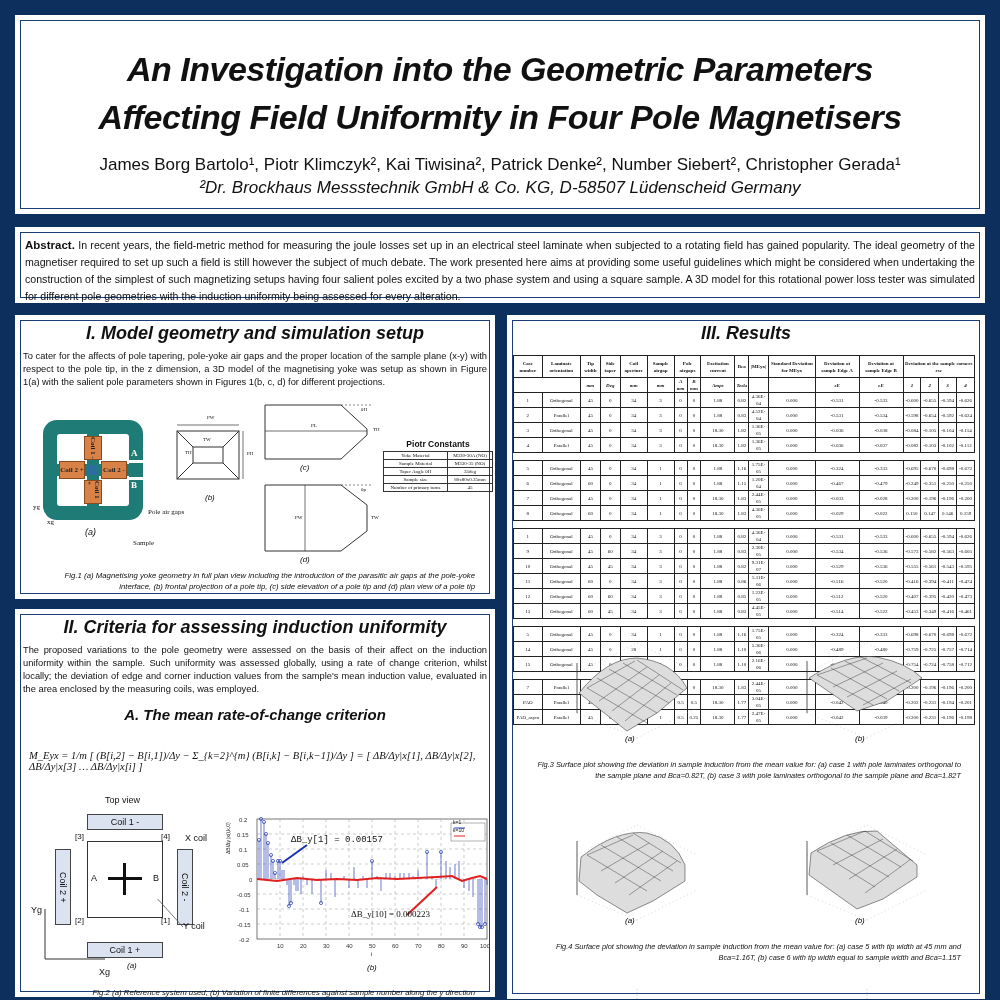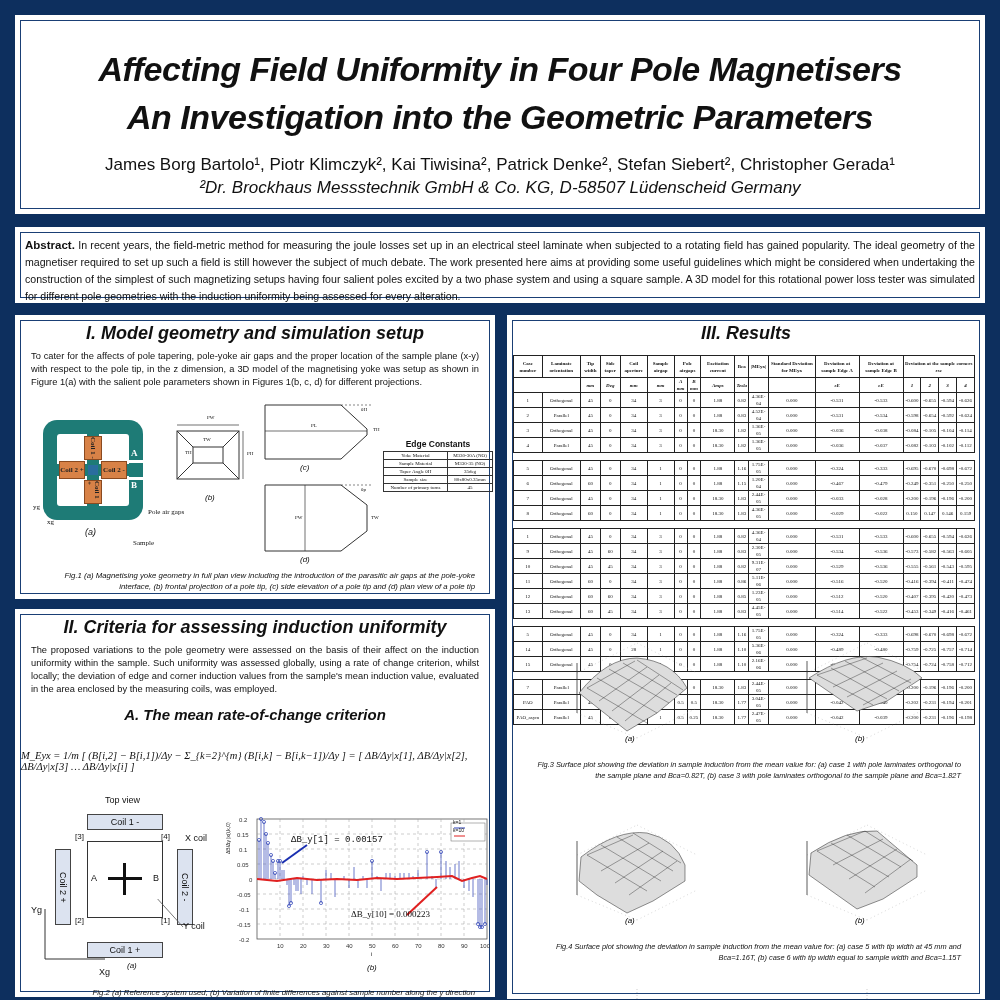--- a/index.html
+++ b/index.html
@@ -12,21 +12,21 @@
   #sec1 { left: 12px; top: 312px; width: 486px; height: 290px; }
   #sec2 { left: 12px; top: 606px; width: 486px; height: 394px; }
   #sec3 { left: 504px; top: 312px; width: 484px; height: 690px; }
   .title-h1 { position: absolute; left: 0; right: 0; top: 30px; text-align: center; font-weight: bold; font-style: italic; font-size: 34px; line-height: 48px; letter-spacing: -0.5px; }
   .authors { position: absolute; left: 0; right: 0; top: 138px; text-align: center; font-size: 17px; line-height: 23px; }
   .authors .aff { font-style: italic; }
   .abstract-text { position: absolute; left: 10px; right: 10px; top: 10px; font-size: 10.6px; line-height: 17px; text-align: justify; }
   .abstract-text b { font-size: 11.5px; }
   .sec-title { text-align: center; font-weight: bold; font-style: italic; font-size: 18px; margin-top: 8px; }
   .sub-title { text-align: center; font-weight: bold; font-style: italic; font-size: 15px; margin-top: 10px; }
-  .body-text { font-size: 9.3px; line-height: 13px; text-align: justify; padding: 0 16px; margin-top: 6px; }
+  .body-text { font-size: 9.3px; line-height: 13px; text-align: justify; padding: 0 8px; margin-top: 6px; }
   .caption { font-size: 7.8px; font-style: italic; text-align: right; line-height: 11px; padding: 0 20px; }
   .abs { position: absolute; }
   
   .yoke { position: absolute; left: 28px; top: 105px; width: 100px; height: 100px; background: #1e7b76; border-radius: 14px; }
   .yoke-hole { position: absolute; left: 14px; top: 14px; width: 72px; height: 72px; background: #fff; border-radius: 3px; }
   .coil { position: absolute; background: #d88247; border: 1px solid #8a4a20; font-size: 7px; font-weight: bold; font-family: "Liberation Serif", serif; display: flex; align-items: center; justify-content: center; color: #222; }
   .pole { position: absolute; background: #1e7b76; }
   .gap { position: absolute; background: #fff; }
   .small-label { font-size: 7px; font-family: "Liberation Serif", serif; }
   table.consts { border-collapse: collapse; font-family: "Liberation Serif", serif; font-size: 5px; }
@@ -38,25 +38,25 @@
   table.results tr.sep td { height: 8px; border-left: none; border-right: none; }
   .coil-box { position: absolute; background: #dce3f0; border: 1px solid #444; font-size: 9px; display: flex; align-items: center; justify-content: center; }
   .surf { position: absolute; }
 </style>
 </head>
 <body>
 
 <div class="panel" id="title-panel">
   <div class="panel-inner"></div>
   <div class="title-h1">
+    <div>An Investigation into the Geometric Parameters</div>
     <div>Affecting Field Uniformity in Four Pole Magnetisers</div>
-    <div>An Investigation into the Geometric Parameters</div>
   </div>
   <div class="authors">
-    <div>James Borg Bartolo¹, Piotr Klimczyk², Kai Tiwisina², Patrick Denke², Stefan Siebert², Christopher Gerada¹</div>
+    <div>James Borg Bartolo¹, Piotr Klimczyk², Kai Tiwisina², Patrick Denke², Number Siebert², Christopher Gerada¹</div>
     <div class="aff">²Dr. Brockhaus Messstechnik GmbH &amp; Co. KG, D-58507 Lüdenscheid Germany</div>
   </div>
 </div>
 
 <div class="panel" id="abstract-panel">
   <div class="panel-inner"></div>
   <div class="abstract-text">
     <b>Abstract.</b>
     <span>In recent years, the field-metric method for measuring the joule losses set up in an electrical steel laminate when subjected to a rotating field has gained popularity. The ideal geometry of the magnetiser required to set up such a field is still however the subject of much debate. The work presented here aims at providing some useful guidelines which might be considered when undertaking the construction of the simplest of such magnetizing setups having four salient poles excited by a two phase system and using a square sample. A 3D model for this rotational power loss tester was simulated for different pole geometries with the induction uniformity being assessed for every alteration.</span>
   </div>
@@ -120,21 +120,21 @@
     <polyline points="2,2 78,2 104,22 104,48 78,68 2,68 2,2" fill="none" stroke="#333" stroke-width="1"></polyline>
     <line x1="42" y1="2" x2="42" y2="68" stroke="#333" stroke-width="0.7"></line>
     <line x1="78" y1="2" x2="108" y2="2" stroke="#333" stroke-dasharray="2,2" stroke-width="0.6"></line>
   </svg>
   <div class="abs small-label" style="left:280px;top:200px;font-size:5px;">PW</div>
   <div class="abs small-label" style="left:356px;top:200px;font-size:5px;">TW</div>
   <div class="abs small-label" style="left:346px;top:172px;font-size:5px;">θp</div>
   <div class="abs" style="left:285px;top:240px;font-size:8px;font-style:italic;">(d)</div>
 
   <div class="abs" style="left:368px;top:124px;width:110px;">
-    <div style="font-weight:bold;font-size:8.5px;text-align:center;">Edge Constants</div>
+    <div style="font-weight:bold;font-size:8.5px;text-align:center;">Piotr Constants</div>
     <table class="consts" style="width:110px;margin-top:2px;">
       <tbody>
           <tr>
             <td>Yoke Material</td>
             <td>M330-30A (NO)</td>
           </tr>
       <tr>
             <td>Sample Material</td>
             <td>M330-35 (NO)</td>
           </tr>
@@ -157,21 +157,21 @@
   <div class="abs caption" style="left:0;right:0;top:255px;">Fig.1 (a) Magnetising yoke geometry in full plan view including the introduction of the parasitic air gaps at the pole-yoke interface, (b) frontal projection of a pole tip, (c) side elevation of a pole tip and (d) plan view of a pole tip</div>
 </div>
 
 <div class="panel" id="sec2">
   <div class="panel-inner"></div>
   <div class="abs" style="left:0;right:0;top:0;">
     <div class="sec-title">II. Criteria for assessing induction uniformity</div>
     <div class="body-text">The proposed variations to the pole geometry were assessed on the basis of their affect on the induction uniformity within the sample. Such uniformity was assessed globally, using a rate of change criterion, whilst locally; the deviation of edge and corner induction values from the sample's mean induction value, evaluated in the area enclosed by the measuring coils, was employed.</div>
     <div class="sub-title">A.  The mean rate-of-change criterion</div>
   </div>
-  <div class="abs" style="left:6px;top:132px;right:10px;height:40px;font-family:'Liberation Serif',serif;font-style:italic;font-size:10.5px;display:flex;align-items:center;">
+  <div class="abs" style="left:14px;top:132px;right:10px;height:40px;font-family:'Liberation Serif',serif;font-style:italic;font-size:10.5px;display:flex;align-items:center;">
     <span>M_Eyx = 1/m [ (B[i,2] − B[i,1])/Δy − Σ_{k=2}^{m} (B[i,k] − B[i,k−1])/Δy ] = [ ΔB/Δy|x[1], ΔB/Δy|x[2], ΔB/Δy|x[3] … ΔB/Δy|x[i] ]</span>
   </div>
 
   <div class="abs" style="left:90px;top:186px;font-size:9px;">Top view</div>
   <div class="coil-box" style="left:72px;top:205px;width:76px;height:16px;">Coil 1 -</div>
   <div class="coil-box" style="left:40px;top:240px;width:16px;height:76px;writing-mode:vertical-rl;">Coil 2 +</div>
   <div class="coil-box" style="left:162px;top:240px;width:16px;height:76px;writing-mode:vertical-rl;">Coil 2 -</div>
   <div class="coil-box" style="left:72px;top:333px;width:76px;height:16px;">Coil 1 +</div>
   <div class="abs" style="left:72px;top:232px;width:76px;height:77px;border:1px solid #333;"></div>
   <div class="abs" style="left:93px;top:268px;width:34px;height:3px;background:#111;"></div>

